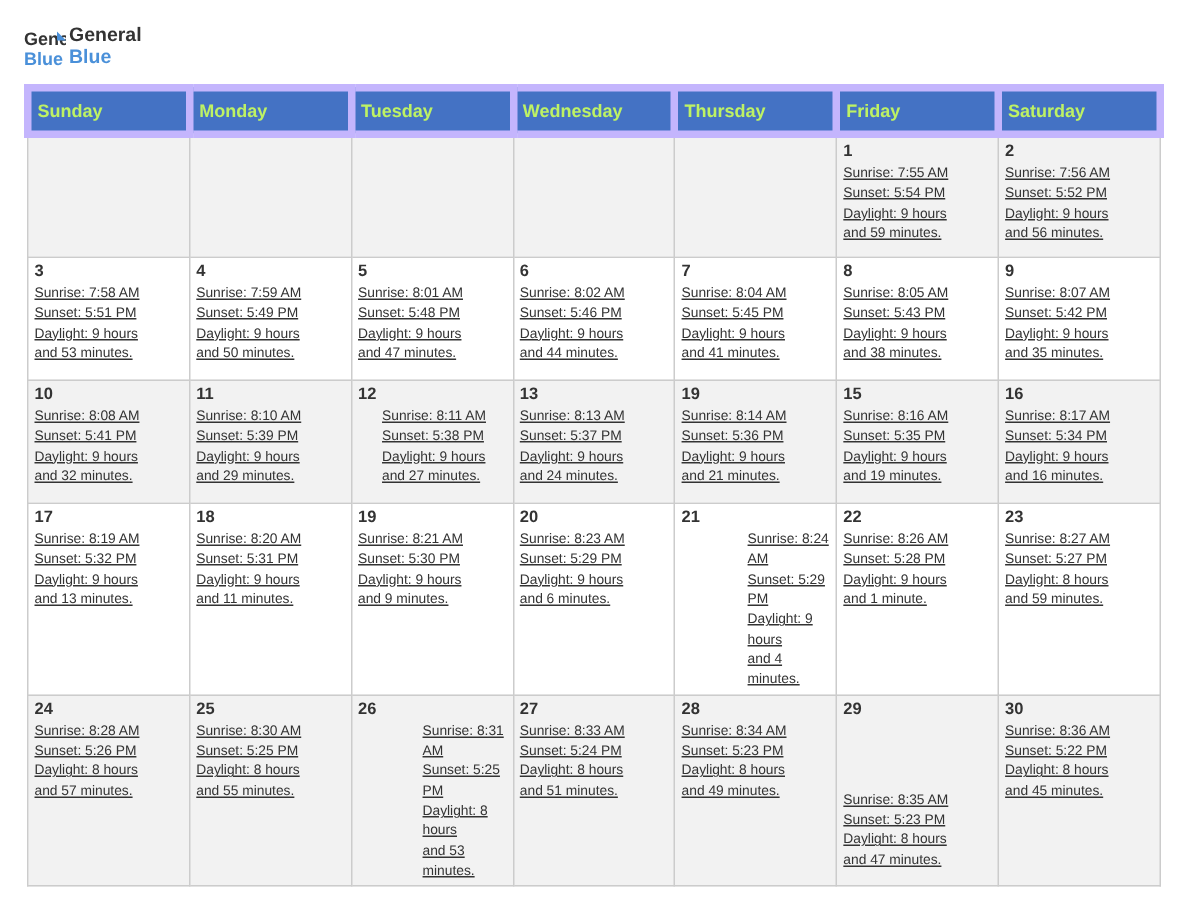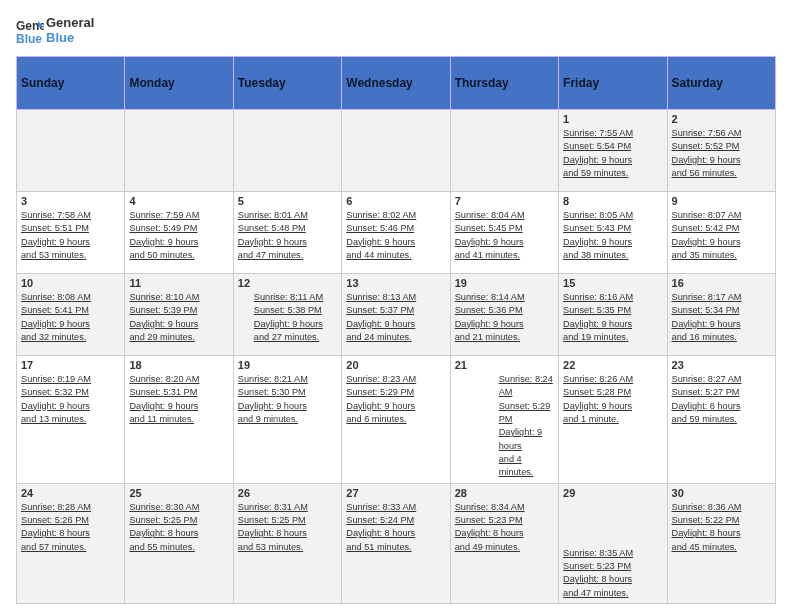--- a/index.html
+++ b/index.html
@@ -42,26 +42,26 @@
       font-size: 14px;
       color: #555;
     }
     table {
       width: 100%;
       border-collapse: collapse;
       table-layout: fixed;
     }
     thead tr th {
       background: #4472c4;
-      color: #0f172a;
+      color: #bef264;
       font-size: 12px;
       font-weight: bold;
-      padding: 19px 4px;
+      padding: 6px 4px;
       text-align: left;
-      border: 1px solid #c4b5fd;
+      border: 5px solid #c4b5fd;
     }
     tbody tr td {
       border: 1px solid #ccc;
       vertical-align: top;
       padding: 3px 4px;
       font-size: 9.5px;
       color: #333;
       height: 82px;
     }
     tbody tr:nth-child(odd) td {
@@ -301,21 +301,21 @@
           </td>
           <td>
             <span class="day-number">25</span>
             <div class="day-info" style="white-space: pre-line;">Sunrise: 8:30 AM
 Sunset: 5:25 PM
 Daylight: 8 hours
 and 55 minutes.</div>
           </td>
           <td>
             <span class="day-number">26</span>
-            <div class="day-info" style="white-space: pre-line;">Sunrise: 8:31 AM
+            <div class="day-info" style="white-space: pre-line; margin-left: 43px;">Sunrise: 8:31 AM
 Sunset: 5:25 PM
 Daylight: 8 hours
 and 53 minutes.</div>
           </td>
           <td>
             <span class="day-number">27</span>
             <div class="day-info" style="white-space: pre-line;">Sunrise: 8:33 AM
 Sunset: 5:24 PM
 Daylight: 8 hours
 and 51 minutes.</div>

